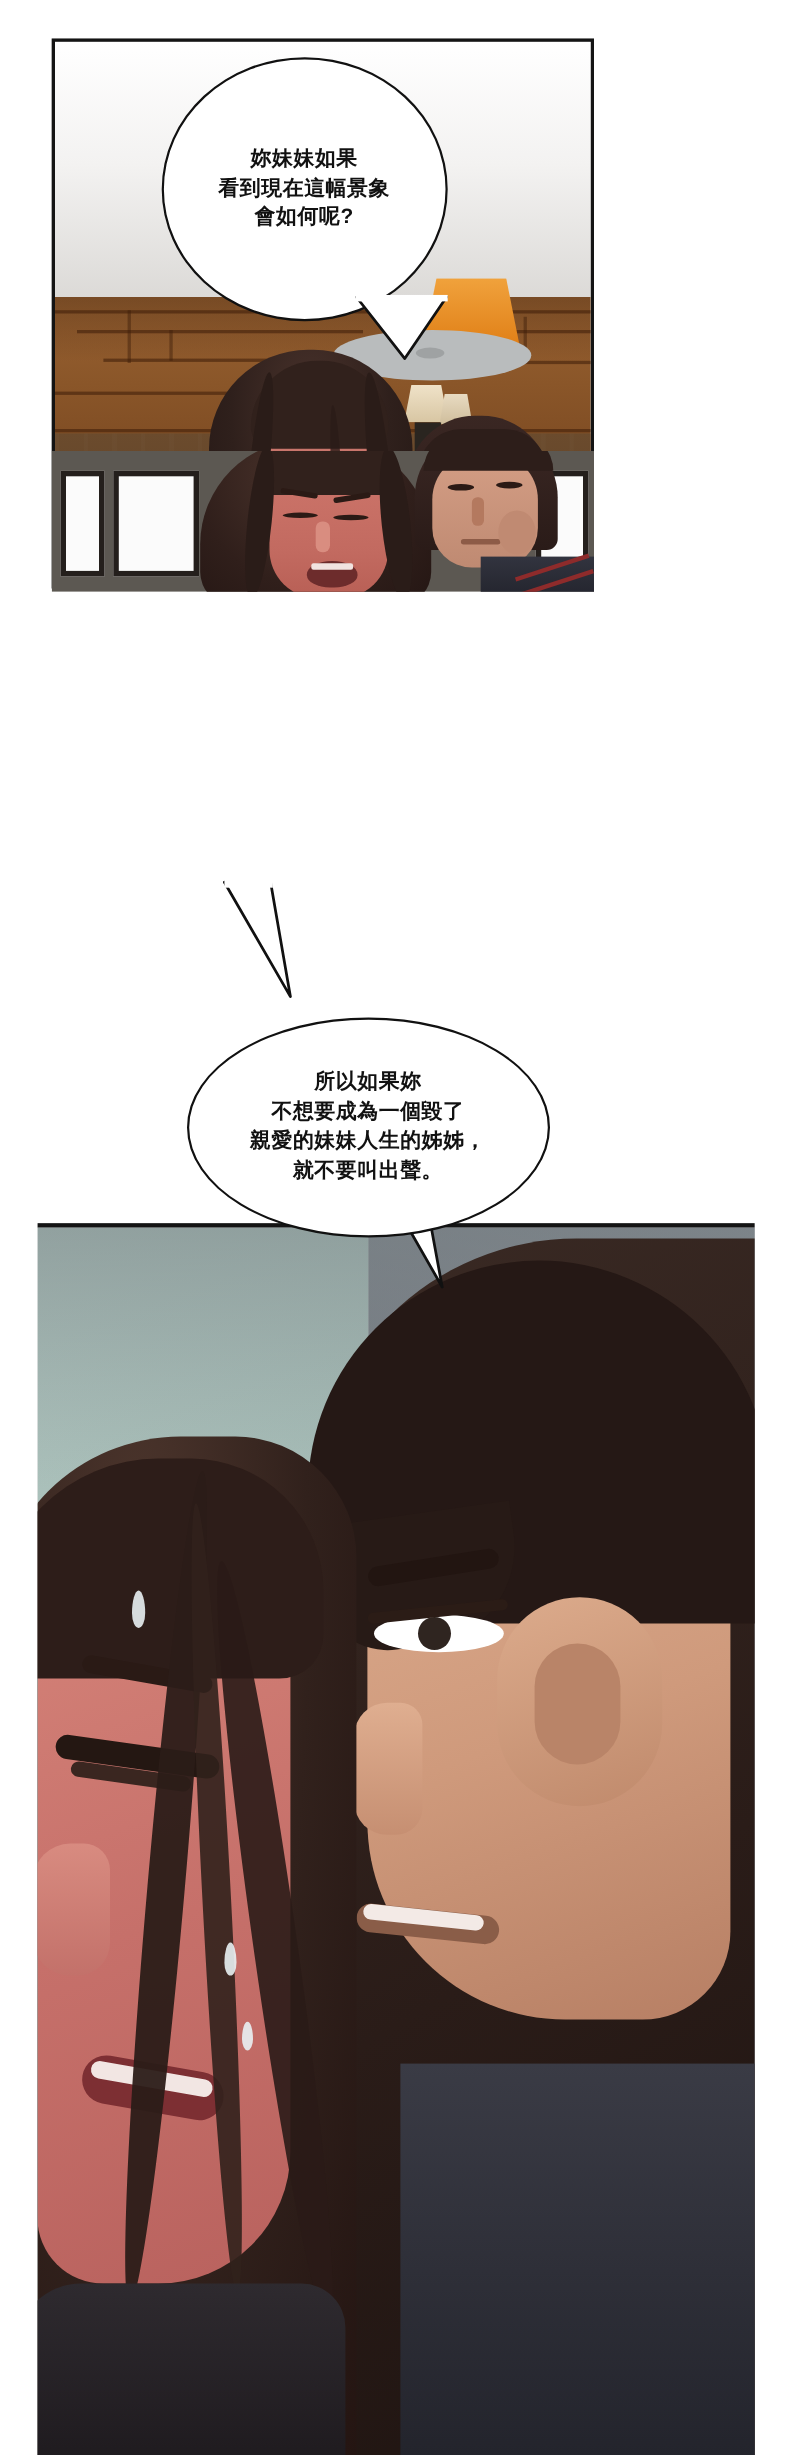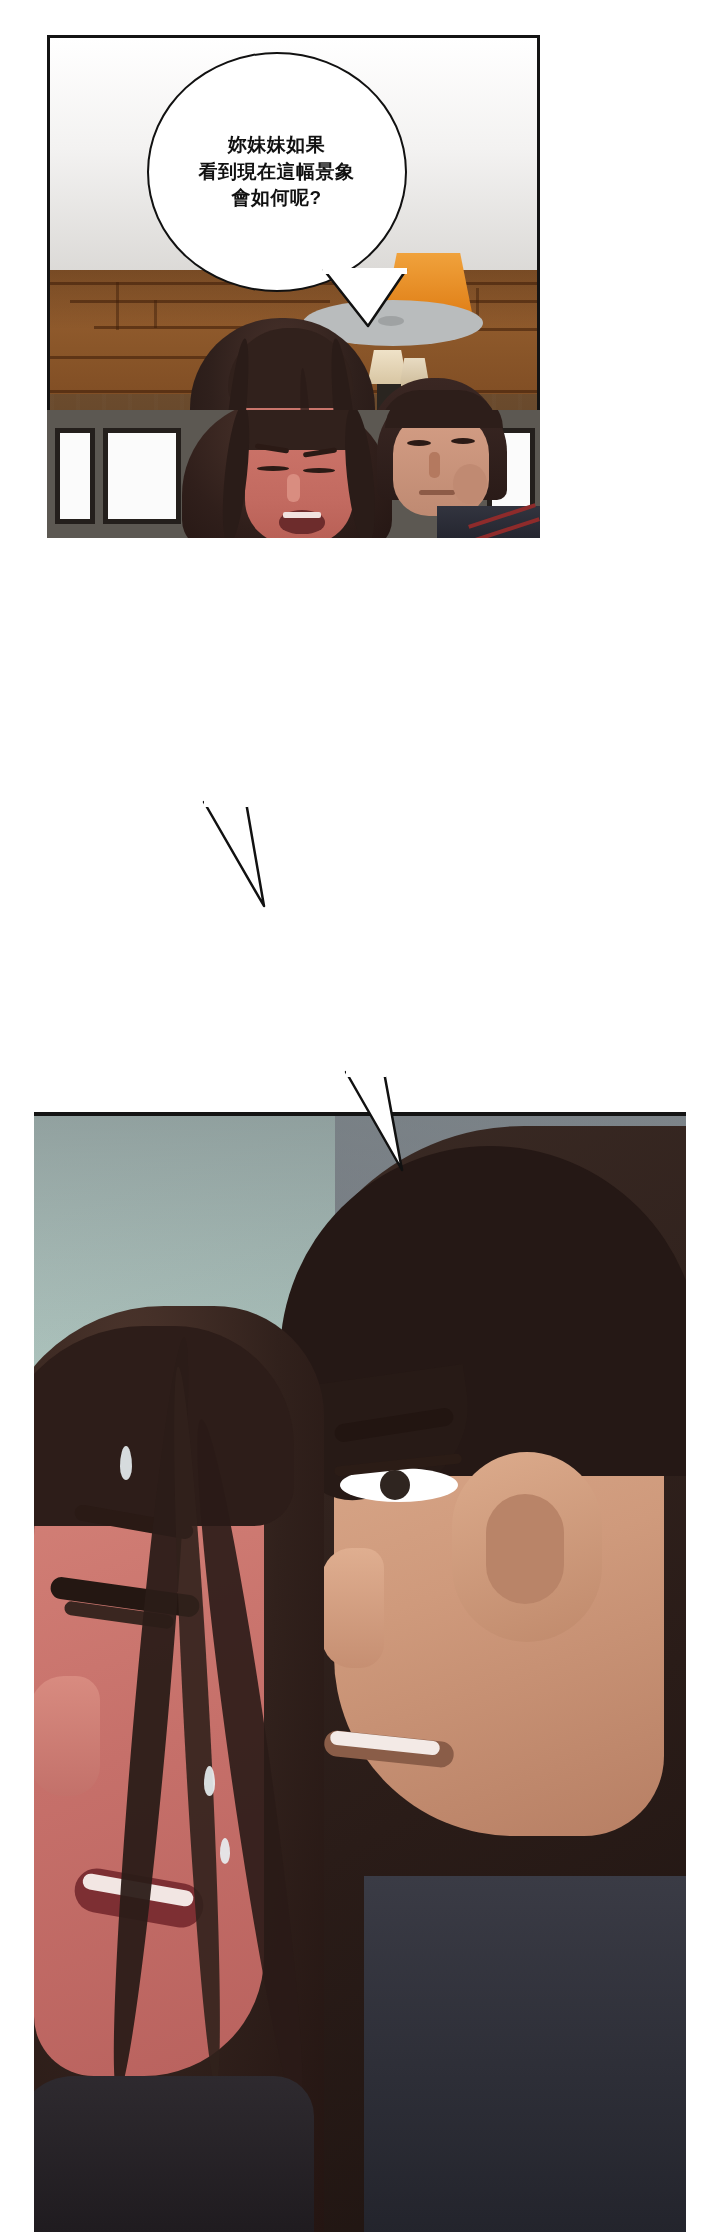--- a/index.html
+++ b/index.html
@@ -314,20 +314,26 @@
 
   <svg class="tail" style="left:168px;top:800px;width:70px;height:110px;z-index:39;" viewBox="0 0 70 110">
     <polygon points="2,2 44,2 62,106" fill="#ffffff" stroke="#111111" stroke-width="2.5" stroke-linejoin="round"></polygon>
     <rect x="2" y="0" width="44" height="7" fill="#ffffff"></rect>
   </svg>
 
   <svg class="tail" style="left:310px;top:1070px;width:70px;height:105px;z-index:39;" viewBox="0 0 70 105">
     <polygon points="2,2 40,2 58,100" fill="#ffffff" stroke="#111111" stroke-width="2.5" stroke-linejoin="round"></polygon>
     <rect x="2" y="0" width="40" height="7" fill="#ffffff"></rect>
   </svg>
+  <div class="bubble" id="bubble3">
+    <div class="bubble-text">所以如果妳
+不想要成為一個毀了
+親愛的妹妹人生的姊姊，
+就不要叫出聲。</div>
+  </div>
 
   <div class="panel3">
     <div class="p3-bg-left"></div>
     <div class="p3-bg-right"></div>
     <div class="p3-wall"></div>
 
     <div style="position:absolute;left:250px;top:10px;width:470px;height:1110px;background:linear-gradient(150deg,#3a2a24 0%,#2a1c18 55%,#1d1310 100%);border-radius:240px 0 0 0;"></div>
     <div style="position:absolute;left:300px;top:120px;width:330px;height:600px;background:linear-gradient(160deg,#e0b193 0%,#cf9a7c 55%,#b77f64 100%);border-radius:160px 120px 80px 180px;"></div>
     <div style="position:absolute;left:246px;top:30px;width:420px;height:330px;background:#251815;border-radius:210px 210px 0 0;"></div>
     <div style="position:absolute;left:258px;top:260px;width:180px;height:120px;background:#271a16;border-radius:0 0 90px 60px;transform:rotate(-8deg);"></div>

